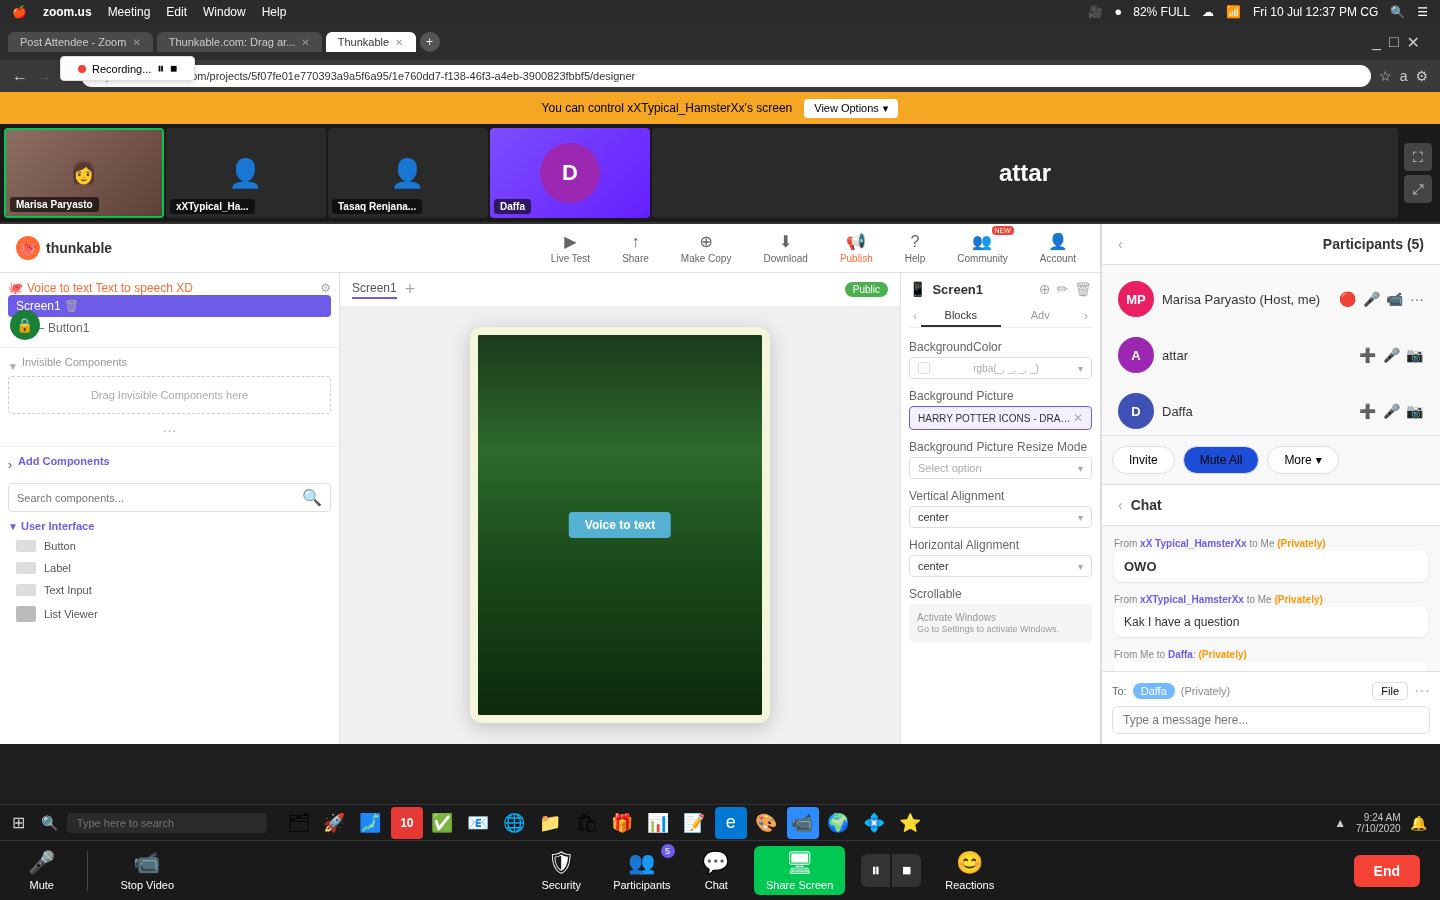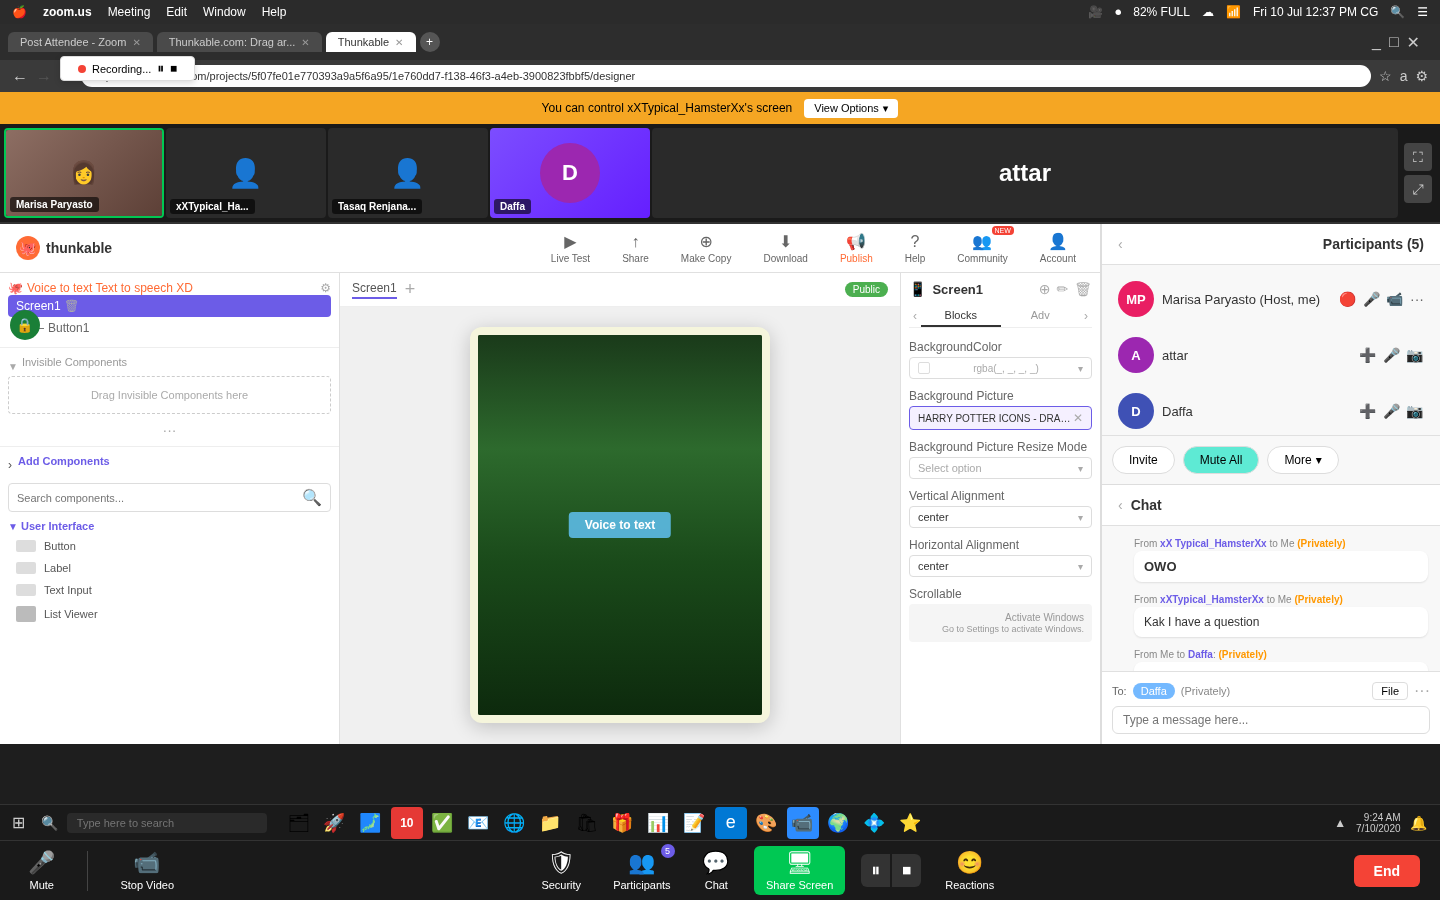--- a/index.html
+++ b/index.html
@@ -87,23 +87,23 @@
     .participant-list { padding: 8px; flex: 1; overflow-y: auto; }
     .participant-row { display: flex; align-items: center; gap: 8px; padding: 8px; border-radius: 6px; margin-bottom: 4px; }
     .avatar { width: 36px; height: 36px; border-radius: 50%; display: flex; align-items: center; justify-content: center; font-size: 13px; font-weight: 700; color: #fff; flex-shrink: 0; }
     .participant-name { font-size: 13px; color: #333; flex: 1; }
     .participant-controls { display: flex; gap: 6px; align-items: center; }
     .ctrl-icon { color: #666; font-size: 14px; cursor: pointer; }
     .ctrl-icon.green { color: #00c853; }
     .ctrl-icon.red { color: #f44336; }
     .panel-actions { display: flex; align-items: center; gap: 8px; padding: 10px; border-top: 1px solid #e0e0e0; }
     .invite-btn { background: #fff; border: 1px solid #ddd; border-radius: 16px; padding: 6px 16px; font-size: 12px; cursor: pointer; }
-    .mute-all-btn { background: #5eead4; border: 1px solid #ddd; border-radius: 16px; padding: 6px 16px; font-size: 12px; cursor: pointer; }
+    .mute-all-btn { background: #1d4ed8; border: 1px solid #ddd; border-radius: 16px; padding: 6px 16px; font-size: 12px; cursor: pointer; }
     .more-btn { background: #fff; border: 1px solid #ddd; border-radius: 16px; padding: 6px 16px; font-size: 12px; cursor: pointer; display: flex; align-items: center; gap: 4px; }
-    .chat-messages { flex: 1; overflow-y: auto; padding: 12px; display: flex; flex-direction: column; gap: 12px; margin-left: 20px; }
+    .chat-messages { flex: 1; overflow-y: auto; padding: 12px; display: flex; flex-direction: column; gap: 12px; }
     .chat-msg { font-size: 12px; color: #333; }
     .chat-from { font-size: 10px; color: #888; margin-bottom: 2px; }
     .chat-from span { color: #6c5ce7; font-weight: 600; }
     .chat-from .privately { color: #ff9800; }
     .chat-text { background: #fff; padding: 8px 10px; border-radius: 8px; box-shadow: 0 1px 2px rgba(0,0,0,0.1); font-size: 12px; }
     .chat-text.bold-text { font-weight: 600; font-size: 13px; }
     .chat-input-area { padding: 10px; border-top: 1px solid #e0e0e0; background: #fff; }
     .chat-to { display: flex; align-items: center; gap: 6px; margin-bottom: 6px; font-size: 11px; color: #666; }
     .chat-to-badge { background: #74b9ff; color: #fff; padding: 2px 8px; border-radius: 10px; font-size: 11px; }
     .chat-to-private { color: #888; font-size: 11px; }
@@ -427,21 +427,21 @@
         <div class="prop-row">
           <div class="prop-label">Horizontal Alignment</div>
           <div class="prop-select">
             <span style="font-size:11px;">center</span>
             <span class="arrow">▾</span>
           </div>
         </div>
 
         <div class="prop-row">
           <div class="prop-label">Scrollable</div>
-          <div style="background:#f5f5f5;border-radius:4px;padding:8px;font-size:10px;color:#999;text-align:right;">
+          <div style="background:#f5f5f5;border-radius:4px;padding:8px;font-size:10px;color:#999;text-align:left;">
             <span>Activate Windows</span><br>
             <span style="font-size:9px;">Go to Settings to activate Windows.</span>
           </div>
         </div>
       </div>
 
     </div>
   </div>
 
   <div style="display:flex;flex-direction:column;width:340px;">

